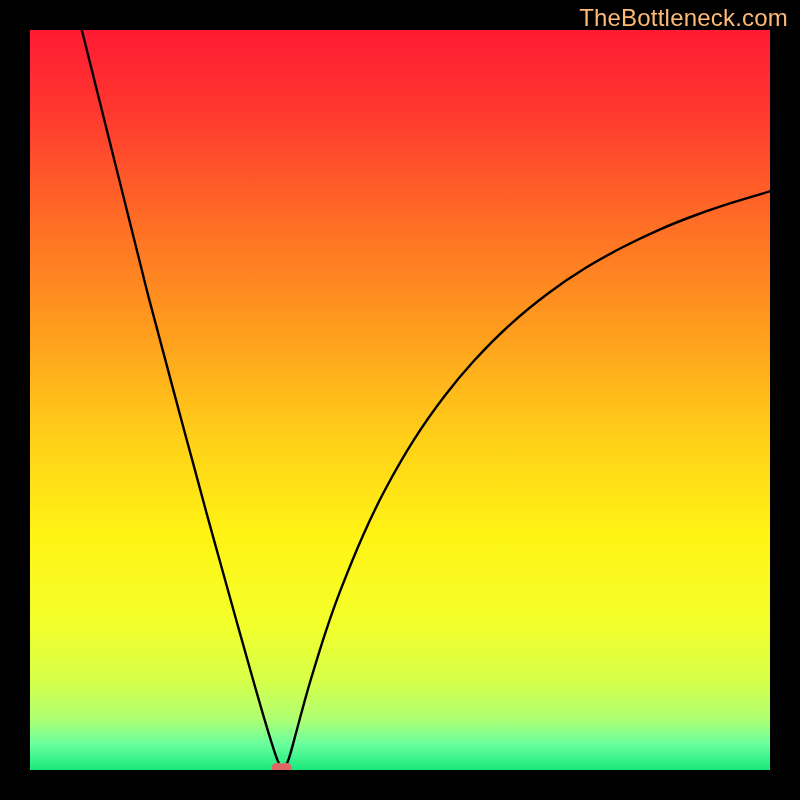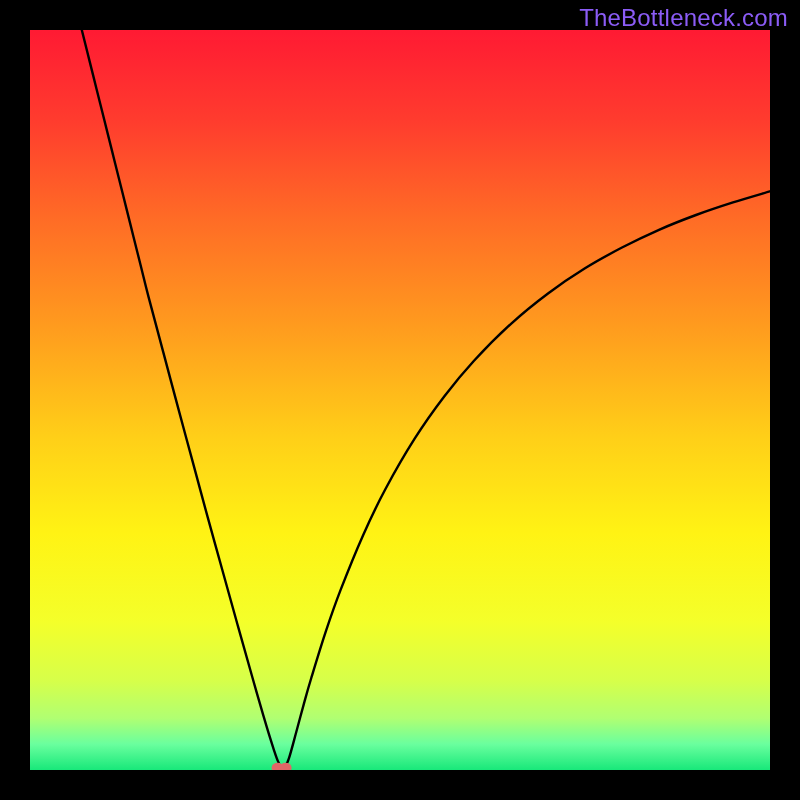--- a/index.html
+++ b/index.html
@@ -31,21 +31,21 @@
     display: block;
     width: 740px;
     height: 740px;
   }
   .watermark {
     position: absolute;
     top: 4px;
     right: 12px;
     font-size: 24px;
     letter-spacing: 0.2px;
-    color: #8b5cf6;
+    color: #fdba74;
     font-weight: 400;
     user-select: none;
     font-family: Arial, Helvetica, sans-serif;
   }
 </style>
 </head>
 <body>
 
 <div class="frame">
 

